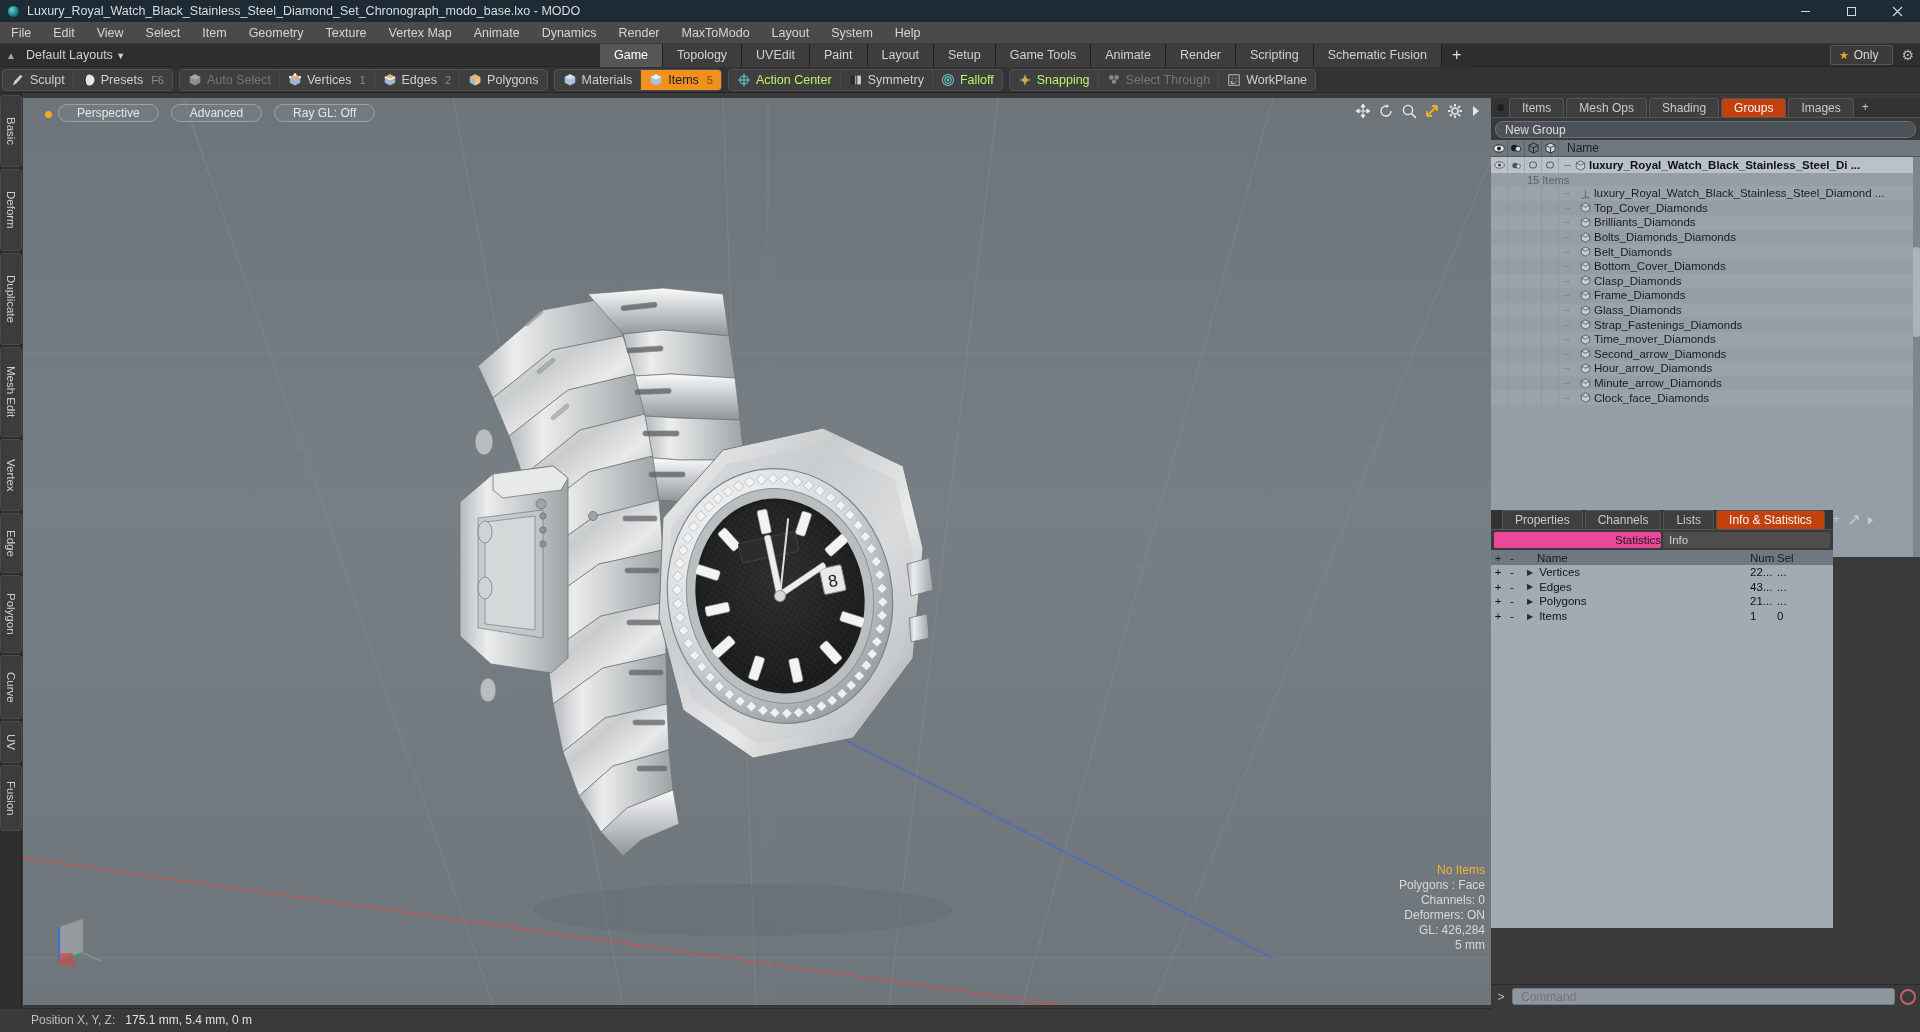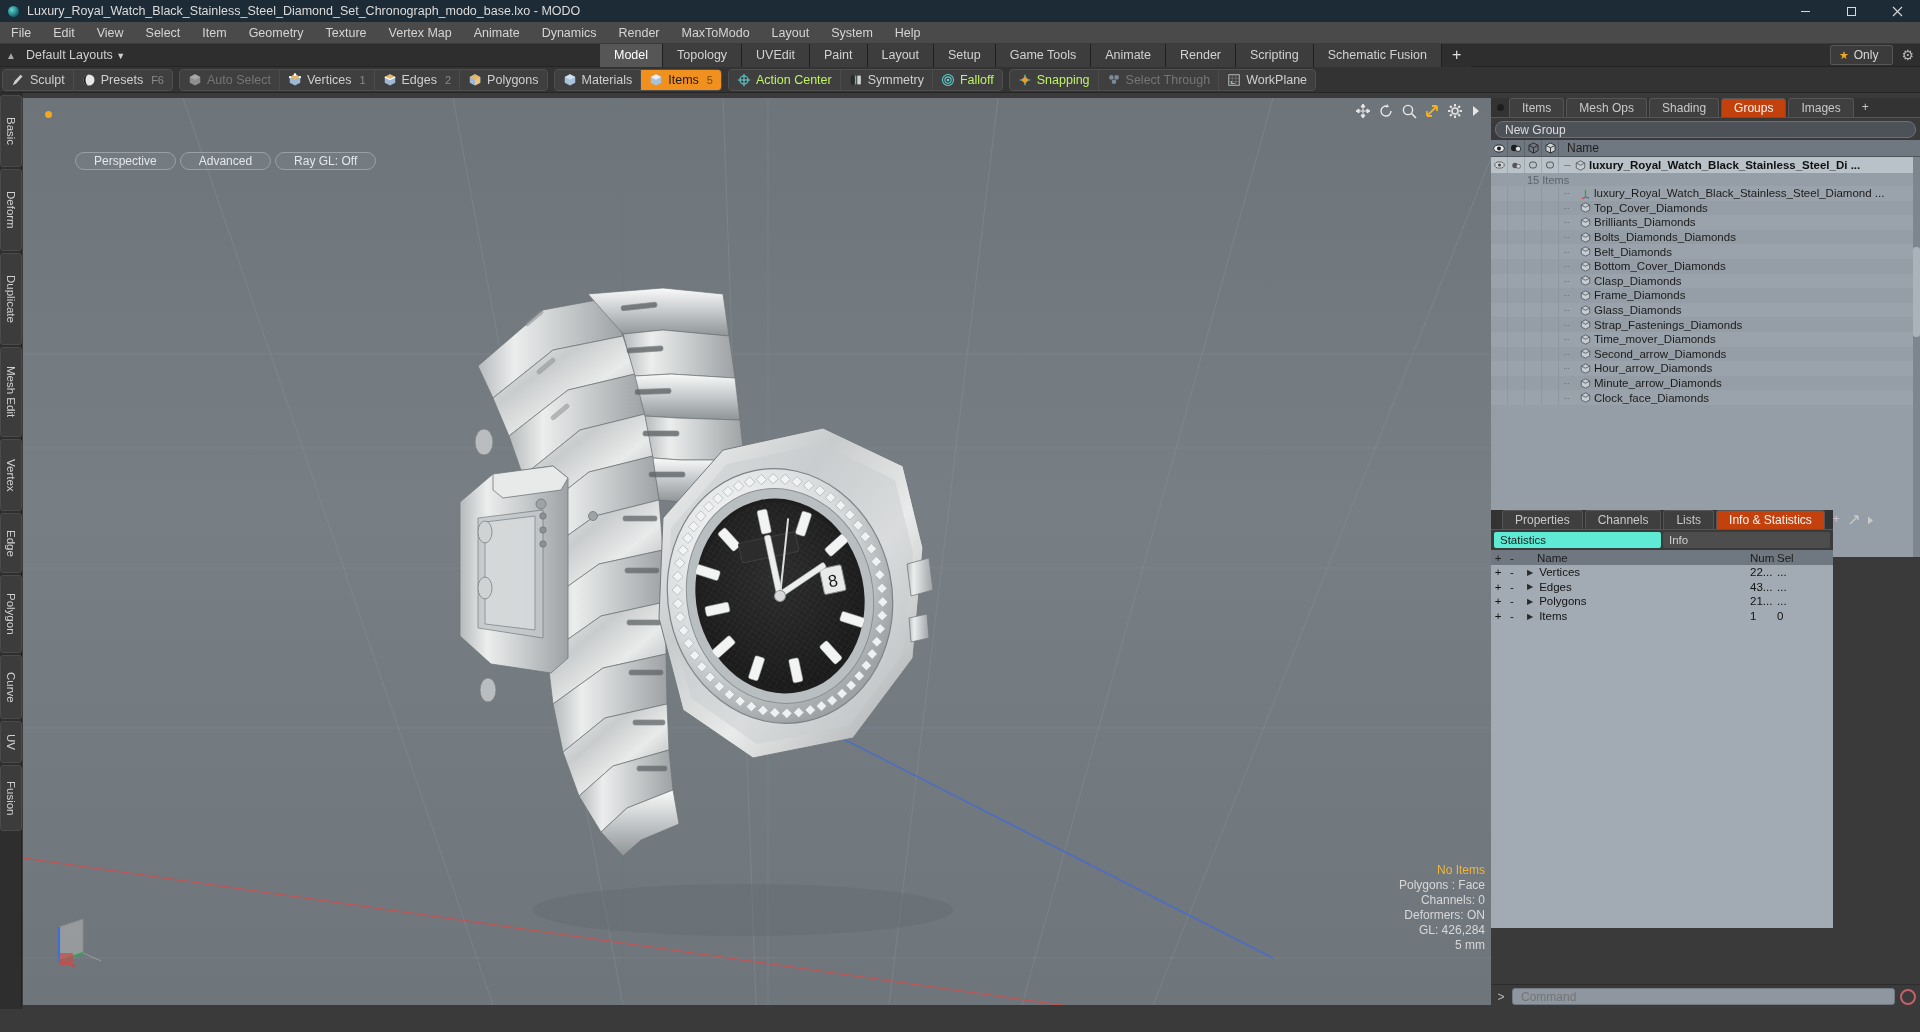--- a/index.html
+++ b/index.html
@@ -100,21 +100,21 @@
   .vtab span {
     writing-mode:vertical-rl; font-size:11.5px; color:#d0d0d0; padding:6px 0; white-space:nowrap;
   }
 
   
   .viewport {
     position:absolute; left:23px; top:98px; width:1468px; height:907px;
     background:linear-gradient(180deg,#6f777d 0%, #767d83 40%, #71787e 100%);
     overflow:hidden;
   }
-  .vp-toolbar { position:absolute; left:52px; top:6px; display:flex; gap:4px; z-index:5;margin-top:48px; }
+  .vp-toolbar { position:absolute; left:35px; top:6px; display:flex; gap:12px; z-index:5; }
   .vp-pill {
     border:1px solid #9aa1a6; border-radius:9px; background:rgba(255,255,255,0.04);
     color:#e4e8ea; font-size:12px; padding:1px 18px; white-space:nowrap;
   }
   .vp-dot {
     position:absolute; left:22px; top:13px; width:7px; height:7px; border-radius:50%;
     background:#f0a81e; z-index:5;
   }
   .vp-icons { position:absolute; right:10px; top:5px; display:flex; gap:7px; align-items:center; z-index:5; }
   .vp-icons svg { display:block; }
@@ -187,21 +187,21 @@
     position:absolute; right:0; top:0; width:7px; height:100%; background:#7d868e;
   }
   .scroll-v .thumb { position:absolute; top:0; width:7px; height:90px; background:#aab3ba; border-radius:3px;}
 
   
   .lowerpanel { position:absolute; left:0; top:412px; width:342px; height:498px; background:#3a3a3a; }
   .stat-toggle { display:flex; height:16px; margin:2px 3px; gap:2px;}
   .stat-toggle div {
     flex:1; font-size:11.5px; padding-left:6px; line-height:16px; border-radius:2px;
   }
-  .stat-toggle .on { background:#5eead4; color:#1a1a1a; }
+  .stat-toggle .on { background:#ec4899; color:#1a1a1a;text-align:right; }
   .stat-toggle .off { background:#4d4d4d; color:#d0d0d0; }
   .stats-head { display:flex; height:15px; background:#6f7880; font-size:11.5px; color:#1c1c1c; align-items:center;}
   .sh-pm { width:14px; text-align:center; }
   .sh-name { flex:1; padding-left:18px; }
   .sh-num { width:27px; }
   .sh-sel { width:26px; }
   .sh-pad { width:30px; }
   .stats-body { background:#a2abb3; }
   .srow { display:flex; height:14.6px; align-items:center; font-size:11.5px; color:#141414; }
   .srow .sh-name { display:flex; align-items:center; gap:6px; padding-left:8px;}
@@ -267,21 +267,21 @@
     <div class="menu-item">Help</div>
   </div>
 
   <div class="layoutbar">
     <div class="lb-arrow">▲</div>
     <div class="lb-layouts">
       <span>Default Layouts</span>
       <span style="font-size:9px;">▼</span>
     </div>
     <div class="lb-tabs">
-      <div class="lb-tab active">Model</div>
+      <div class="lb-tab active">Game</div>
       <div class="lb-tab">Topology</div>
       <div class="lb-tab">UVEdit</div>
       <div class="lb-tab">Paint</div>
       <div class="lb-tab">Layout</div>
       <div class="lb-tab">Setup</div>
       <div class="lb-tab">Game Tools</div>
       <div class="lb-tab">Animate</div>
       <div class="lb-tab">Render</div>
       <div class="lb-tab">Scripting</div>
       <div class="lb-tab">Schematic Fusion</div>
@@ -760,20 +760,24 @@
     <svg class="gizmo" viewBox="0 0 54 54">
       <path d="M6 48 L6 14 L30 6 L30 40 Z" fill="#b9b9b9" opacity=".55" stroke="#9a9a9a"></path>
       <path d="M6 48 L30 40 L48 48" fill="none" stroke="#9a9a9a"></path>
       <path d="M6 48 L6 14" stroke="#3f6fd0" stroke-width="2.2"></path>
       <path d="M6 48 L30 40" stroke="#39a05a" stroke-width="2.2"></path>
       <path d="M6 48 L22 53" stroke="#c04b4b" stroke-width="2.2"></path>
       <rect x="6" y="40" width="14" height="12" fill="#c05050" opacity=".75"></rect>
     </svg>
   </div>
 
+  <div class="statusbar">
+    <span class="lbl">Position X, Y, Z:</span>
+    <span class="val">175.1 mm, 5.4 mm, 0 m</span>
+  </div>
 
   <div class="rightpanel">
 
     <div class="panel-tabsrow">
       <div class="ptab-dot"></div>
       <div class="ptab">Items</div>
       <div class="ptab">Mesh Ops</div>
       <div class="ptab">Shading</div>
       <div class="ptab active">Groups</div>
       <div class="ptab">Images</div>

